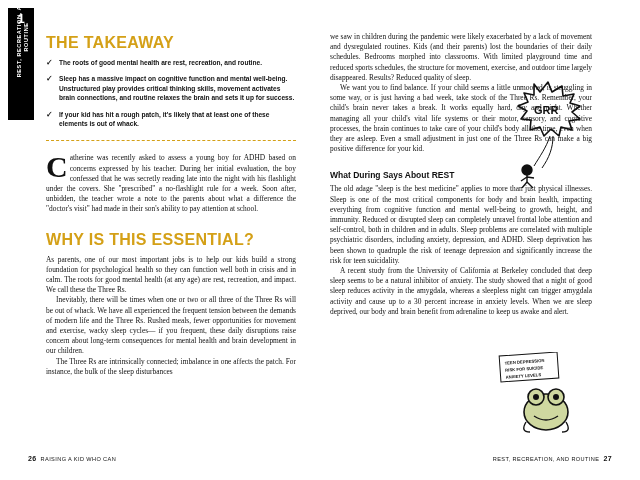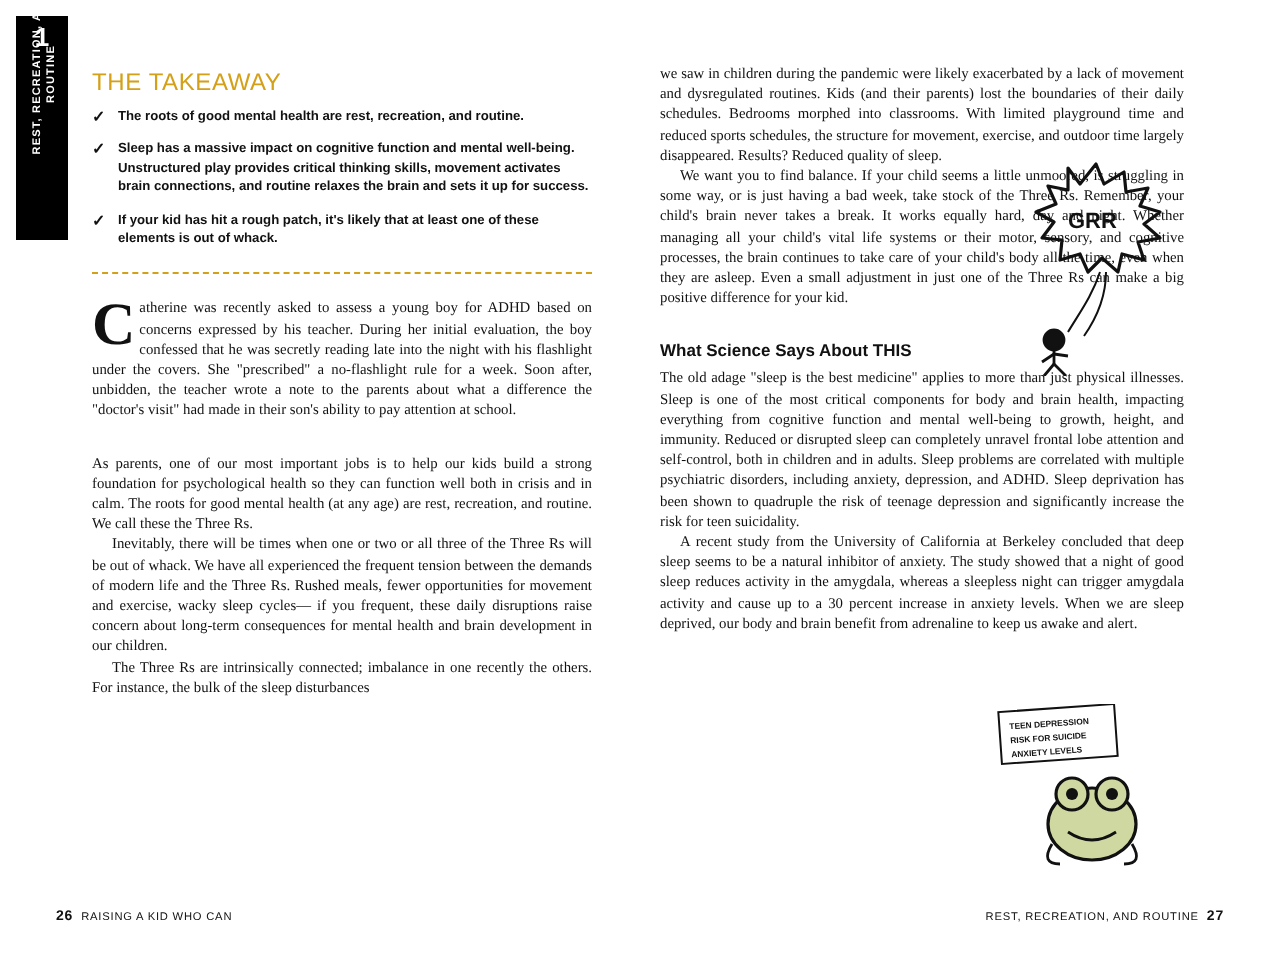--- a/index.html
+++ b/index.html
@@ -70,22 +70,22 @@
   .col-right {
     position: absolute;
     left: 330px;
     top: 32px;
     width: 262px;
     height: 418px;
   }
 
   h2.section {
     font-family: "Liberation Sans", sans-serif;
-    font-weight: normal;
-    font-size: 12px;
+    font-weight: bold;
+    font-size: 16px;
     letter-spacing: 0.3px;
     color: #d4a017;
     margin: 0 0 6px 0;
     text-transform: uppercase;
   }
   h3.sub {
     font-family: "Liberation Sans", sans-serif;
     font-weight: bold;
     font-size: 8.5px;
     margin: 3px 0 4px 0;
@@ -223,32 +223,33 @@
         <span>If your kid has hit a rough patch, it's likely that at least one of these elements is out of whack.</span>
       </li>
     </ul>
 
     <hr class="dashed">
 
     <p class="body-text dropcap">Catherine was recently asked to assess a young boy for ADHD based on concerns expressed by his teacher. During her initial evaluation, the boy confessed that he was secretly reading late into the night with his flashlight under the covers. She "prescribed" a no-flashlight rule for a week. Soon after, unbidden, the teacher wrote a note to the parents about what a difference the "doctor's visit" had made in their son's ability to pay attention at school.</p>
 
     <div class="gap-l"></div>
 
-    <p class="body-text">As parents, one of our most important jobs is to help our kids build a strong foundation for psychological health so they can function well both in crisis and in calm. The roots for good mental health (at any age) are rest, recreation, and routine. We call these the Three Rs.</p>
+    <h2 class="section">WHY IS THIS ESSENTIAL?</h2>
+    <p class="body-text">As parents, one of our most important jobs is to help our kids build a strong foundation for psychological health so they can function well both in crisis and in calm. The roots for good mental health (at any age) are rest, recreation, and impact. We call these the Three Rs.</p>
     <p class="body-text">Inevitably, there will be times when one or two or all three of the Three Rs will be out of whack. We have all experienced the frequent tension between the demands of modern life and the Three Rs. Rushed meals, fewer opportunities for movement and exercise, wacky sleep cycles— if you frequent, these daily disruptions raise concern about long-term consequences for mental health and brain development in our children.</p>
-    <p class="body-text">The Three Rs are intrinsically connected; imbalance in one recently the others. For instance, the bulk of the sleep disturbances</p>
+    <p class="body-text">The Three Rs are intrinsically connected; imbalance in one affects the patch. For instance, the bulk of the sleep disturbances</p>
   </div>
 
   <div class="col-right">
     <p class="body-text">we saw in children during the pandemic were likely exacerbated by a lack of movement and dysregulated routines. Kids (and their parents) lost the boundaries of their daily schedules. Bedrooms morphed into classrooms. With limited playground time and reduced sports schedules, the structure for movement, exercise, and outdoor time largely disappeared. Results? Reduced quality of sleep.</p>
     <p class="body-text">We want you to find balance. If your child seems a little unmoored, is struggling in some way, or is just having a bad week, take stock of the Three Rs. Remember, your child's brain never takes a break. It works equally hard, day and night. Whether managing all your child's vital life systems or their motor, sensory, and cognitive processes, the brain continues to take care of your child's body all the time, even when they are asleep. Even a small adjustment in just one of the Three Rs can make a big positive difference for your kid.</p>
 
     <div class="gap-m"></div>
 
-    <h3 class="sub">What Science Says About THIS</h3>
+    <h3 class="sub">What During Says About REST</h3>
     <p class="body-text">The old adage "sleep is the best medicine" applies to more than just physical illnesses. Sleep is one of the most critical components for body and brain health, impacting everything from cognitive function and mental well-being to growth, height, and immunity. Reduced or disrupted sleep can completely unravel frontal lobe attention and self-control, both in children and in adults. Sleep problems are correlated with multiple psychiatric disorders, including anxiety, depression, and ADHD. Sleep deprivation has been shown to quadruple the risk of teenage depression and significantly increase the risk for teen suicidality.</p>
     <p class="body-text">A recent study from the University of California at Berkeley concluded that deep sleep seems to be a natural inhibitor of anxiety. The study showed that a night of good sleep reduces activity in the amygdala, whereas a sleepless night can trigger amygdala activity and cause up to a 30 percent increase in anxiety levels. When we are sleep deprived, our body and brain benefit from adrenaline to keep us awake and alert.</p>
   </div>
 
   <div class="illus" id="illus-balloon">
     <svg width="96" height="110" viewBox="0 0 96 110" xmlns="http://www.w3.org/2000/svg">
 
       <g fill="none" stroke="#111" stroke-width="1.6" stroke-linejoin="round">
         <path d="M30 6 L36 14 L44 4 L48 14 L58 8 L59 18 L70 16 L66 25 L76 28 L68 34 L76 41 L65 43 L68 52 L57 49 L55 58 L47 51 L40 58 L36 49 L26 52 L27 42 L17 41 L23 33 L14 28 L24 24 L20 15 L30 17 Z"></path>
       </g>

